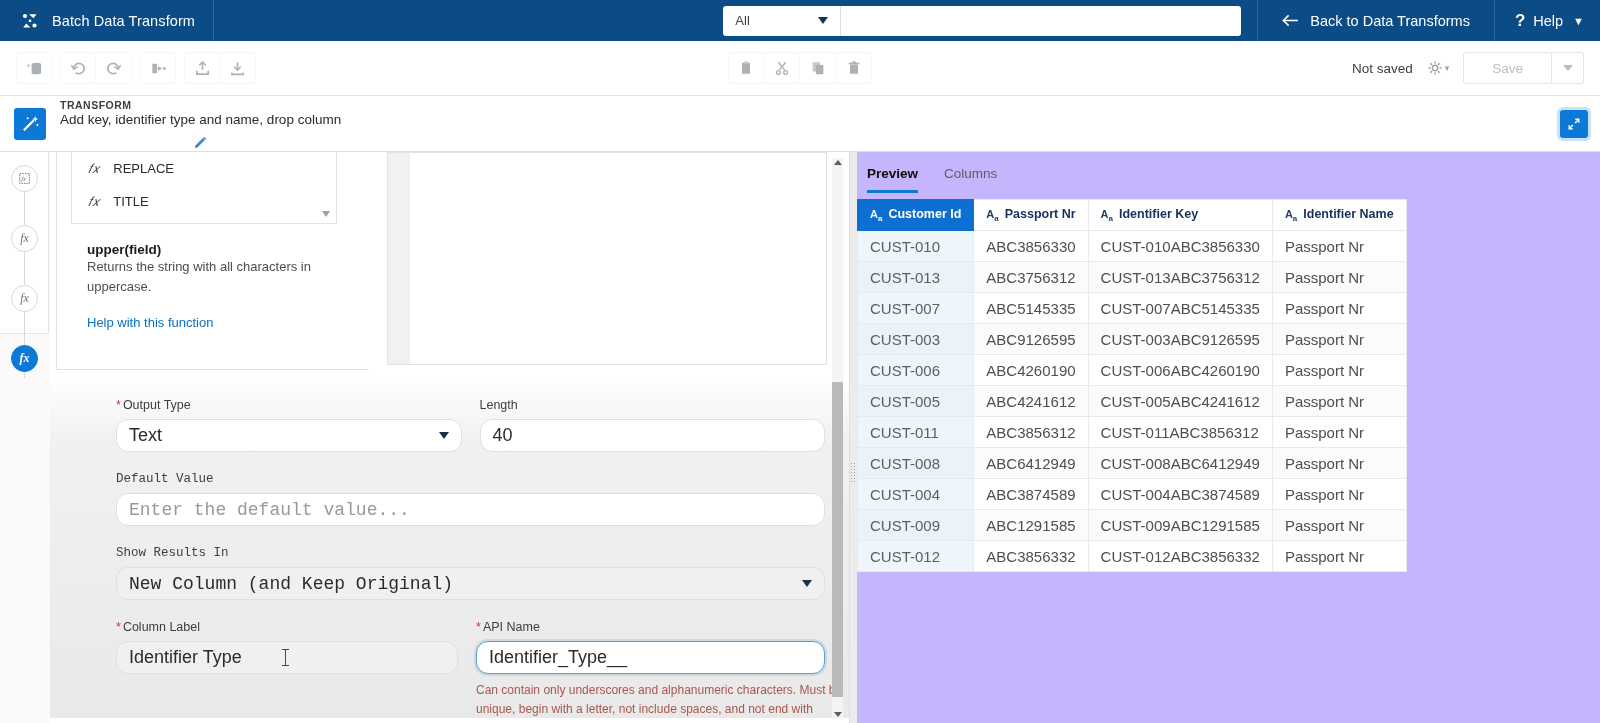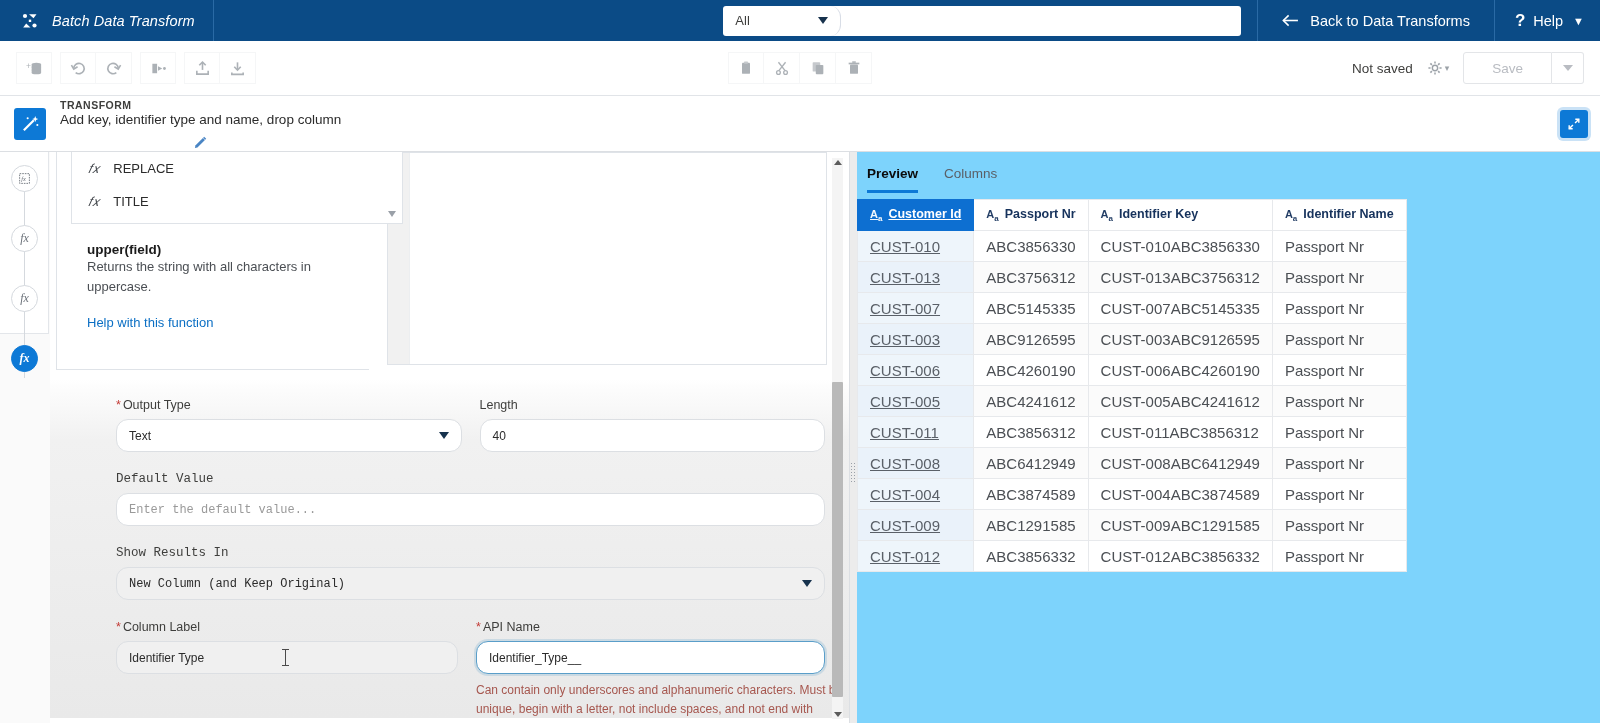--- a/index.html
+++ b/index.html
@@ -10,34 +10,34 @@
     -webkit-font-smoothing: antialiased;
   }
 
   
   .global-header {
     height: 41px; background: #0b4b86; display: flex; align-items: stretch;
     position: relative; color: #fff;
   }
   .brand {
     display: flex; align-items: center; gap: 12px;
-    padding: 0 18px 0 20px; border-right: 1px solid #2a6aa5; min-width: 188px; font-style: italic;
+    padding: 0 18px 0 20px; border-right: 1px solid #2a6aa5; min-width: 188px;
   }
   .brand-icon { width: 20px; height: 20px; position: relative; flex: 0 0 auto; }
   .brand-title { font-size: 14.5px; font-weight: 400; letter-spacing: .1px; white-space: nowrap; }
   .header-spacer { flex: 1 1 auto; }
   .search-wrap {
     display: flex; align-items: center; align-self: center;
     height: 30px; background: #fff; border-radius: 3px; overflow: hidden;
     width: 518px; margin-right: 16px;
   }
   .search-scope {
     display: flex; align-items: center; justify-content: space-between;
     width: 118px; height: 100%; padding: 0 12px;
-    border-right: 1px solid #d8dde6; color: #3e3e3c; font-size: 13px; border-radius: 11px;
+    border-right: 1px solid #d8dde6; color: #3e3e3c; font-size: 13px;
   }
   .caret-dn {
     width: 0; height: 0; border-left: 5px solid transparent;
     border-right: 5px solid transparent; border-top: 7px solid #17324d;
   }
   .search-field { flex: 1 1 auto; display: flex; align-items: center; padding: 0 10px; height: 100%; }
   .search-field input {
     border: 0; outline: none; width: 100%; font-size: 13px;
     color: #3e3e3c; font-family: "Liberation Sans", sans-serif; background: transparent;
   }
@@ -125,21 +125,21 @@
     background: #0d79d6; border-color: #0d79d6; color: #fff; font-weight: 700;
   }
 
   
   .left-pane {
     width: 800px; flex: 0 0 auto; position: relative; background: #fff;
     overflow: hidden; border-right: 1px solid #dcdfe3;
   }
   .fn-area { display: flex; height: 228px; padding: 0 0 0 6px; }
   .fn-list-box {
-    width: 332px; border: 1px solid #dfe3e8; border-top: 0; background: #fff;
+    width: 266px; border: 1px solid #dfe3e8; border-top: 0; background: #fff;
     margin-left: 14px; height: 72px; position: relative; overflow: hidden;
   }
   .fn-row {
     display: flex; align-items: center; gap: 14px; height: 33px; padding: 0 16px;
     font-size: 13px; color: #2b2b2b;
   }
   .fx { font-family: "Liberation Serif", serif; font-style: italic; font-size: 13px; color: #44484d; }
   .fn-scroll-dn {
     position: absolute; right: 6px; bottom: 6px;
     width: 0; height: 0; border-left: 4px solid transparent;
@@ -166,21 +166,21 @@
     position: relative;
   }
   .form-row { display: flex; gap: 18px; margin-bottom: 20px; }
   .fg { display: flex; flex-direction: column; }
   .fg.half { width: 349px; }
   .fg.full { width: 744px; font-family: Liberation Mono, monospace; }
   .lbl { font-size: 12.5px; color: #3e3e3c; margin-bottom: 7px; display: flex; }
   .req { color: #c23934; margin-right: 2px; }
   .ctl {
     height: 33px; background: #fff; border: 1px solid #dcdfe3; border-radius: 12px;
-    display: flex; align-items: center; padding: 0 12px; font-size: 12px; color: #2b2b2b;
+    display: flex; align-items: center; padding: 0 12px; font-size: 18px; color: #2b2b2b;
     position: relative;
   }
   .ctl.muted { color: #9a9a9a; }
   .ctl.grey { background: #f0f0f0; border-color: #dcdfe3; }
   .ctl.focused { border: 1px solid #5a9ec9; box-shadow: 0 0 0 2px rgba(90,158,201,.22); background: #fff; }
   .ctl .caret-dn { position: absolute; right: 12px; }
   .ibeam {
     position: absolute; left: 168px; top: 7px; width: 1px; height: 17px; background: #4a4a4a;
   }
   .ibeam::before, .ibeam::after {
@@ -199,39 +199,39 @@
   .sb-arrow.up { top: 2px; border-bottom: 5px solid #5c5c5c; }
   .sb-arrow.dn { bottom: 2px; border-top: 5px solid #5c5c5c; }
 
   
   .splitter { width: 7px; background: #ececec; position: relative; flex: 0 0 auto; }
   .grip { position: absolute; left: 0; top: 310px; width: 7px; height: 20px;
     background-image: radial-gradient(#9aa0a8 0.9px, transparent 1px);
     background-size: 3px 3px; }
 
   
-  .right-pane { flex: 1 1 auto; background: #7dd3fc; padding: 14px 0 0 0; overflow: hidden; }
+  .right-pane { flex: 1 1 auto; background: #c4b5fd; padding: 14px 0 0 0; overflow: hidden; }
   .tabs { display: flex; gap: 26px; padding: 0 0 0 10px; }
   .tab { font-size: 13.5px; color: #5a5f66; padding-bottom: 9px; }
   .tab.active { color: #0b0b0b; font-weight: 700; border-bottom: 3px solid #0d79d6; }
   .tbl-wrap { padding: 6px 0 0 0; }
   table.preview { border-collapse: collapse; table-layout: fixed; }
   table.preview th, table.preview td {
     height: 31px; padding: 0 12px; text-align: left; font-size: 15px;
     border: 1px solid #e7e9ec; white-space: nowrap; overflow: hidden;
   }
   table.preview th { font-weight: 700; color: #16325c; background: #fff; font-size: 12.5px; }
   table.preview th.sel { background: #0d6fd1; color: #fff; border-color: #0d6fd1; }
   table.preview td { color: #4b4f54; background: #fff; }
   table.preview td.sel { background: #eef5fb; color: #5a6068; }
   table.preview tr:nth-child(even) td { background: #fbfbfb; }
   table.preview tr:nth-child(even) td.sel { background: #eaf2fa; }
   .aa { font-size: 11px; color: inherit; margin-right: 6px; opacity: .95; }
   .aa sub { font-size: 8px; }
-  .col-w1 { width: 112px; text-decoration: underline; } .col-w2 { width: 108px; }
+  .col-w1 { width: 112px; } .col-w2 { width: 108px; }
   .col-w3 { width: 148px; } .col-w4 { width: 132px; }
 </style>
 </head>
 <body>
 
 <div class="global-header">
   <div class="brand">
     <span class="brand-icon">
       <svg viewBox="0 0 20 20" width="20" height="20">
         <circle cx="5" cy="5" r="2.1" fill="#fff"></circle>

